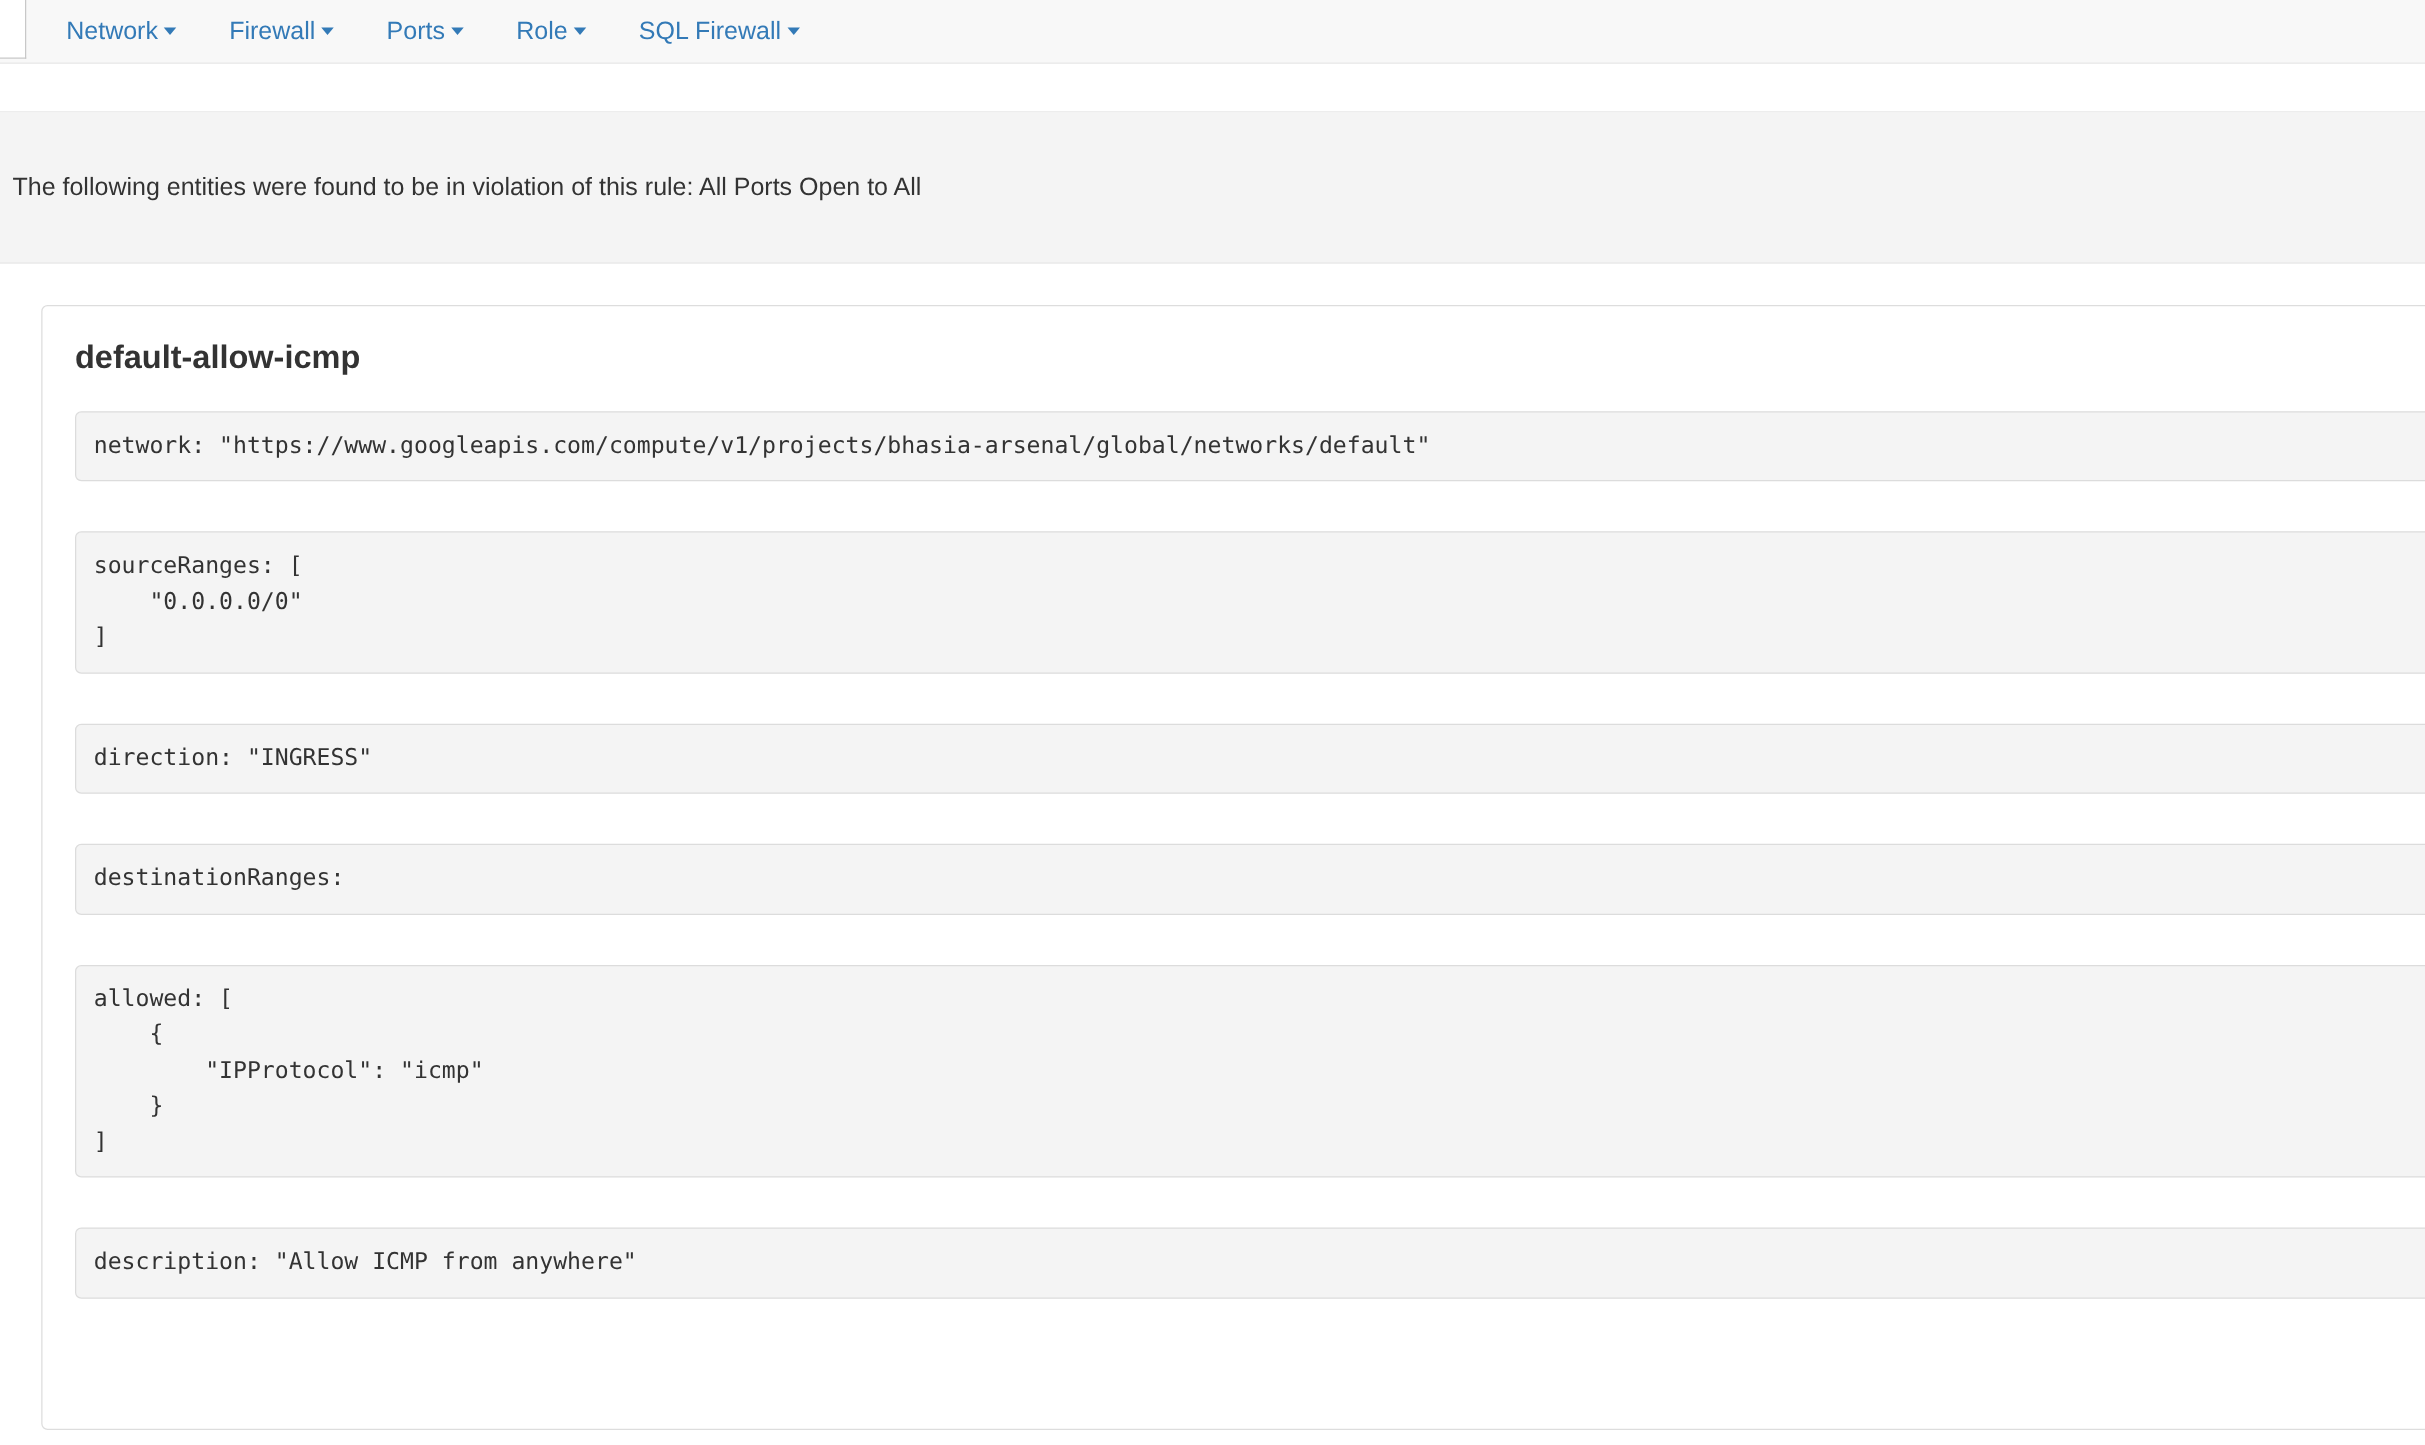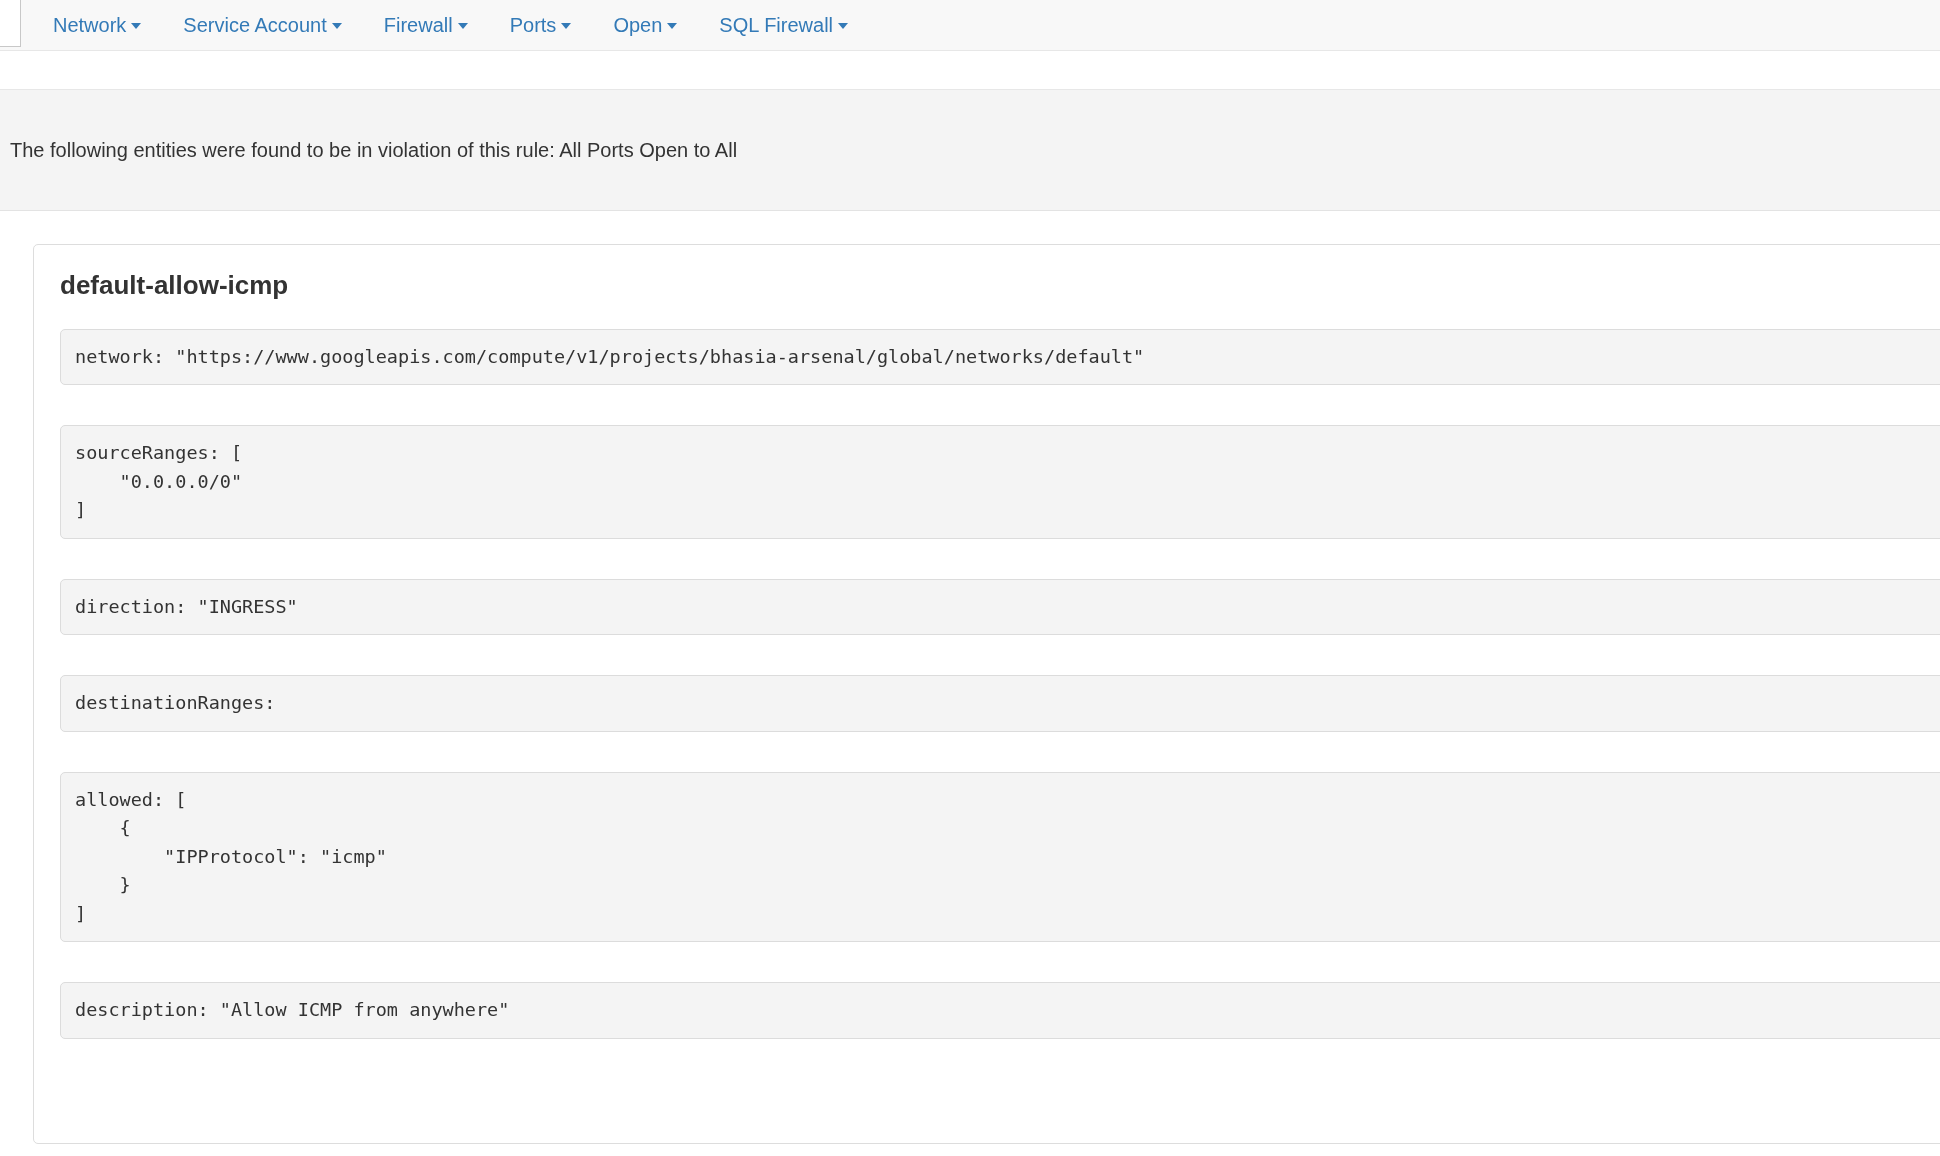--- a/index.html
+++ b/index.html
@@ -143,41 +143,36 @@
 <div class="navbar">
   <div class="nav-brand-stub"></div>
   <ul class="nav-list">
 
     <li class="nav-item">
       <a class="nav-link">
         <span>Network</span><span class="caret"></span>
       </a>
     </li>
 
-    <li class="nav-item">
-      <a class="nav-link">
-        <span>Service Account</span><span class="caret"></span>
-      </a>
-    </li>
 
     <li class="nav-item">
       <a class="nav-link">
         <span>Firewall</span><span class="caret"></span>
       </a>
     </li>
 
     <li class="nav-item">
       <a class="nav-link">
         <span>Ports</span><span class="caret"></span>
       </a>
     </li>
 
     <li class="nav-item">
       <a class="nav-link">
-        <span>Open</span><span class="caret"></span>
+        <span>Role</span><span class="caret"></span>
       </a>
     </li>
 
     <li class="nav-item">
       <a class="nav-link">
         <span>SQL Firewall</span><span class="caret"></span>
       </a>
     </li>
 
 

